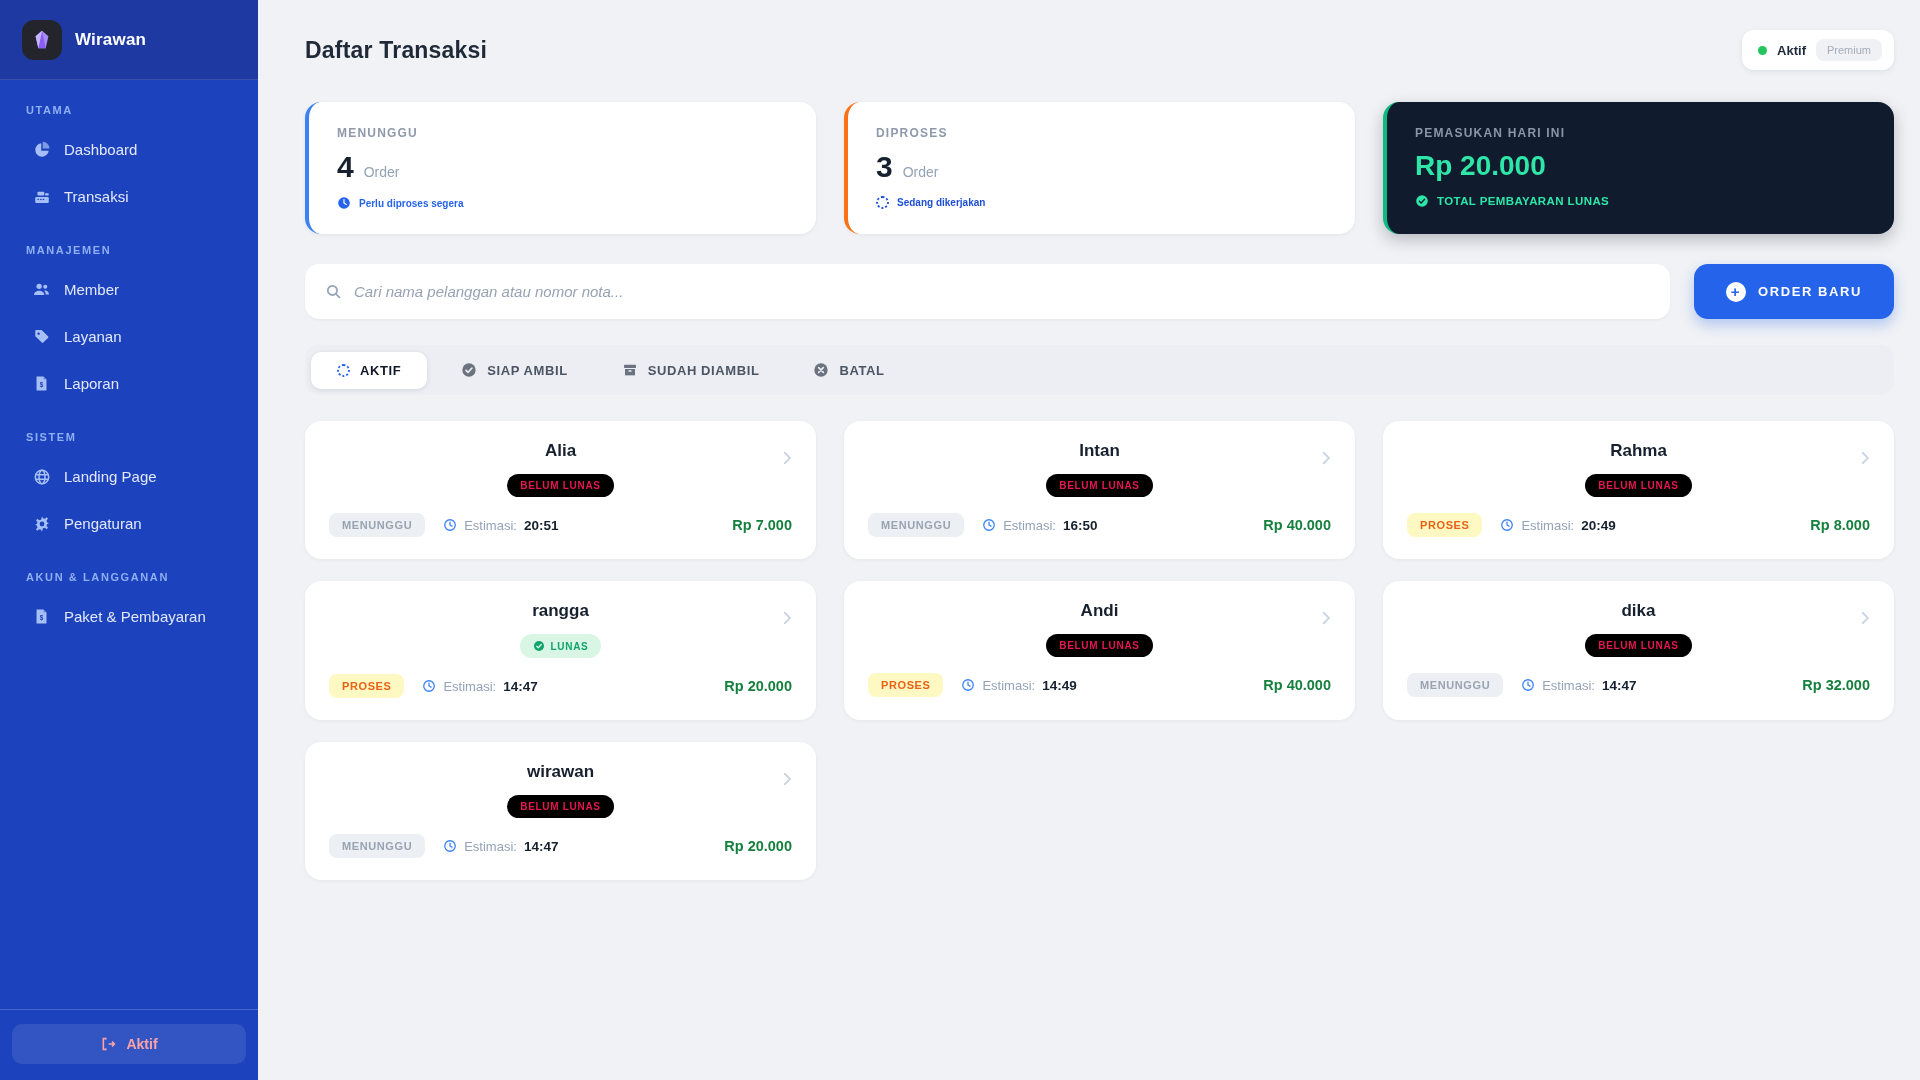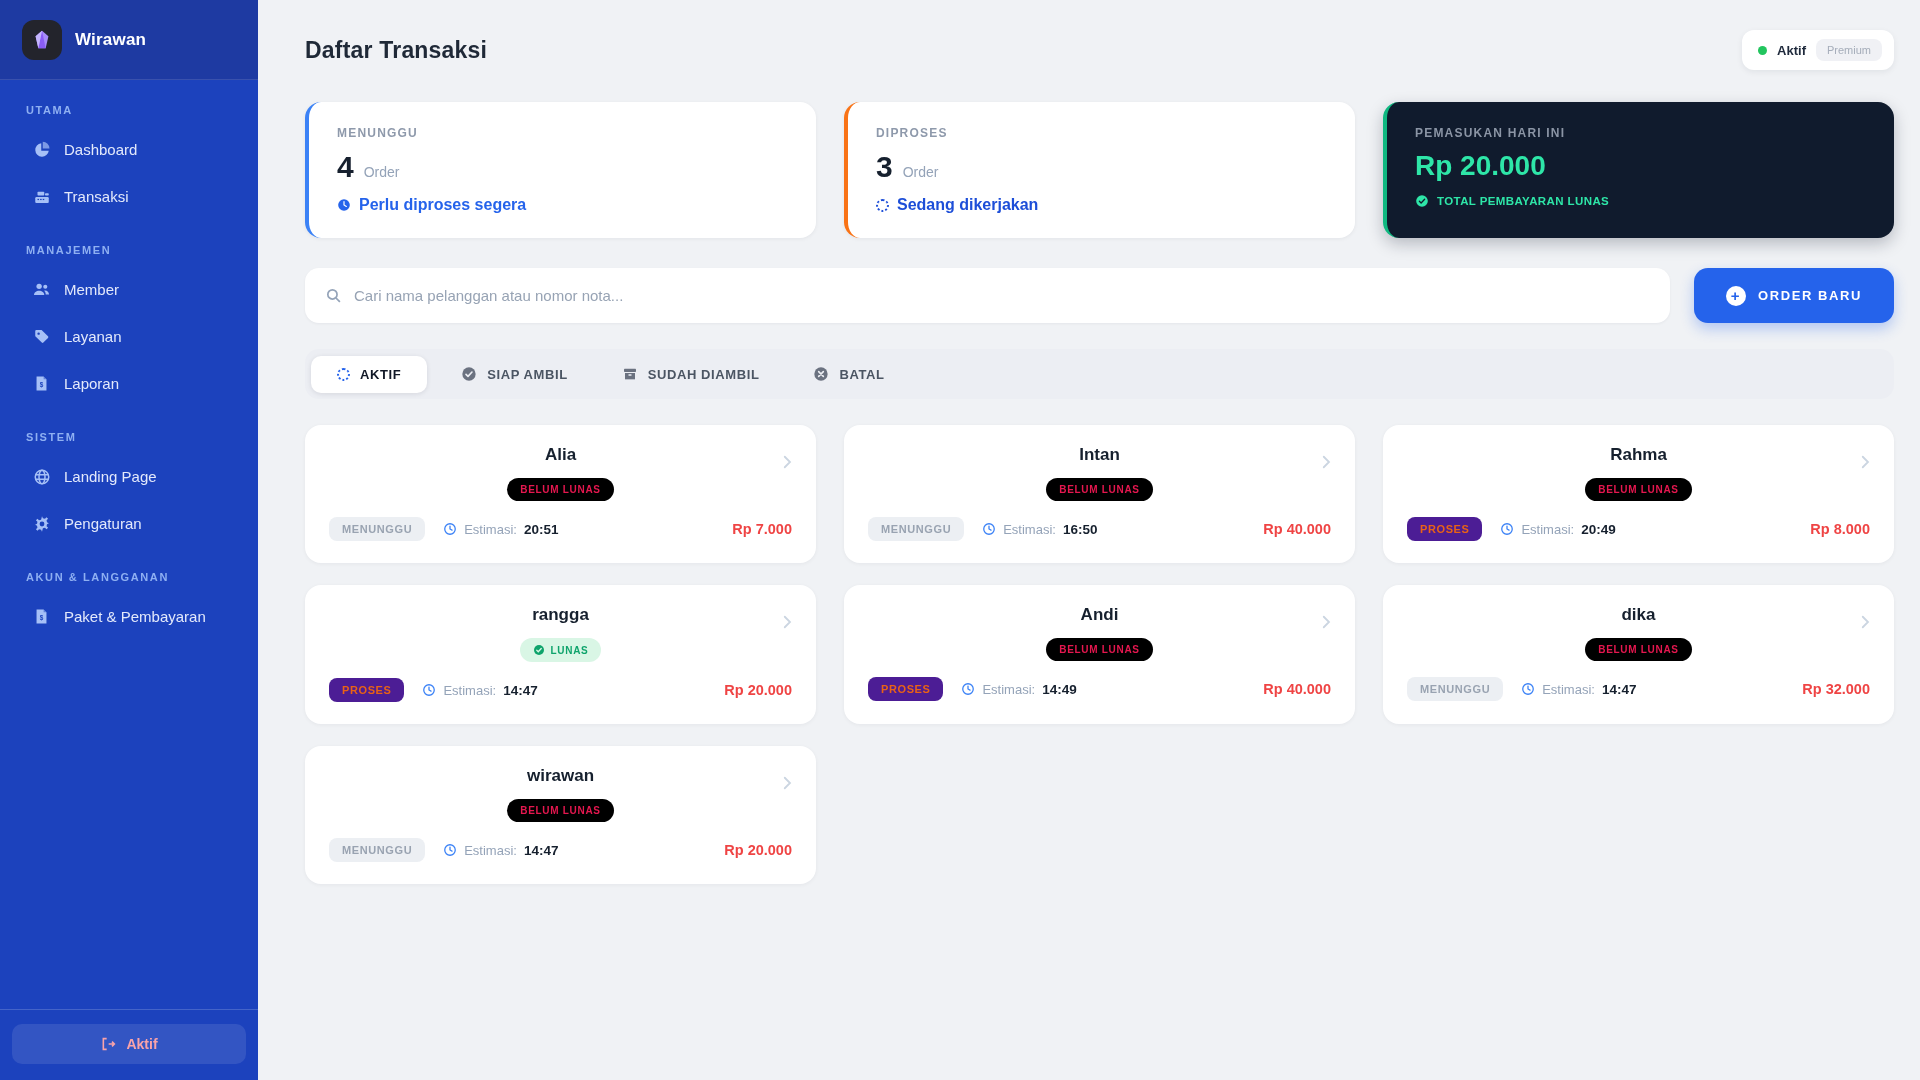--- a/index.html
+++ b/index.html
@@ -69,39 +69,39 @@
   .stat-card.accent-blue  { border-left:4px solid #3b82f6; }
   .stat-card.accent-orange{ border-left:4px solid #f97316; }
   .stat-card.dark {
     background:#101b2d; border-left:4px solid #10b981;
     box-shadow:0 6px 16px rgba(15,23,42,.25);
   }
   .stat-title { font-size:12px; font-weight:bold; letter-spacing:1.2px; color:#8e99ab; }
   .stat-value-row { display:flex; align-items:baseline; gap:10px; margin-top:10px; }
   .stat-value { font-size:30px; font-weight:bold; color:#16202e; }
   .stat-unit { font-size:14px; color:#94a3b8; }
-  .stat-note { display:flex; align-items:center; gap:8px; margin-top:12px; font-size:16px; font-weight:bold; }
+  .stat-note { display:flex; align-items:center; gap:8px; margin-top:12px; font-size:10px; font-weight:bold; }
   .note-blue { color:#2563eb; }
   .note-orange { color:#1d4ed8; }
   .dark .stat-title { color:#8b95a5; }
   .stat-value.green { color:#2ee6a8; font-size:28px; }
   .note-green { color:#2ee6a8; font-size:11.5px; letter-spacing:.4px; }
 
   .spinner { width:13px; height:13px; border-radius:50%; border:2px dotted currentColor; }
 
   
   .search-row { display:flex; gap:24px; margin-top:30px; align-items:stretch; }
   .search-box {
     flex:1; background:#ffffff; border-radius:14px; height:55px;
     display:flex; align-items:center; gap:12px; padding:0 20px;
     box-shadow:0 1px 3px rgba(15,23,42,.05);
   }
   .search-box input {
     border:none; outline:none; flex:1; font-size:15px; color:#701a75;
-    font-family:inherit; background:transparent;
+    font-family:inherit; background:transparent;font-style:italic;
   }
   .search-box input::placeholder { color:#97a3b4; }
   .search-ic { color:#94a3b8; }
   .order-btn {
     width:200px; height:55px; border:none; border-radius:14px; background:#2563eb;
     color:#ffffff; font-size:13px; font-weight:bold; letter-spacing:1.6px;
     display:flex; align-items:center; justify-content:center; gap:12px;
     cursor:pointer; box-shadow:0 6px 14px rgba(37,99,235,.3); font-family:inherit;
   }
   .plus-circle {
@@ -142,26 +142,26 @@
   }
   .pay-badge .badge-check { display:none; }
   .pay-badge[data-paid="LUNAS"] { background:#d9f6e5; color:#0ea36b; }
   .pay-badge[data-paid="LUNAS"] .badge-check { display:flex; }
   .tx-chevron { position:absolute; right:20px; top:28px; color:#cbd5e1; }
   .tx-bottom { display:flex; align-items:center; margin-top:16px; }
   .status-chip {
     border-radius:8px; padding:6px 13px; font-size:11px; font-weight:bold;
     letter-spacing:.6px; background:#eceff3; color:#99a3b1;
   }
-  .status-chip[data-status="PROSES"] { background:#4c1d95; color:#e96215; }
+  .status-chip[data-status="PROSES"] { background:#fef9c3; color:#e96215; }
   .est { display:flex; align-items:center; gap:7px; margin-left:18px; }
   .clock-ic { color:#3b82f6; }
   .est-label { font-size:13px; color:#94a3b8; }
   .est-time { font-size:13.5px; font-weight:bold; color:#16202e; }
-  .tx-amount { margin-left:auto; font-size:14.5px; font-weight:bold; color:#ef4444; }
+  .tx-amount { margin-left:auto; font-size:14.5px; font-weight:bold; color:#15803d; }
 </style>
 </head>
 <body>
 
 <aside class="sidebar">
   <div class="brand">
     <div class="brand-logo">
       <span>
         <svg width="22" height="22" viewBox="0 0 24 24">
           <polygon points="12,2 19,8 16,21 8,21 5,8" fill="#a78bfa"></polygon>

